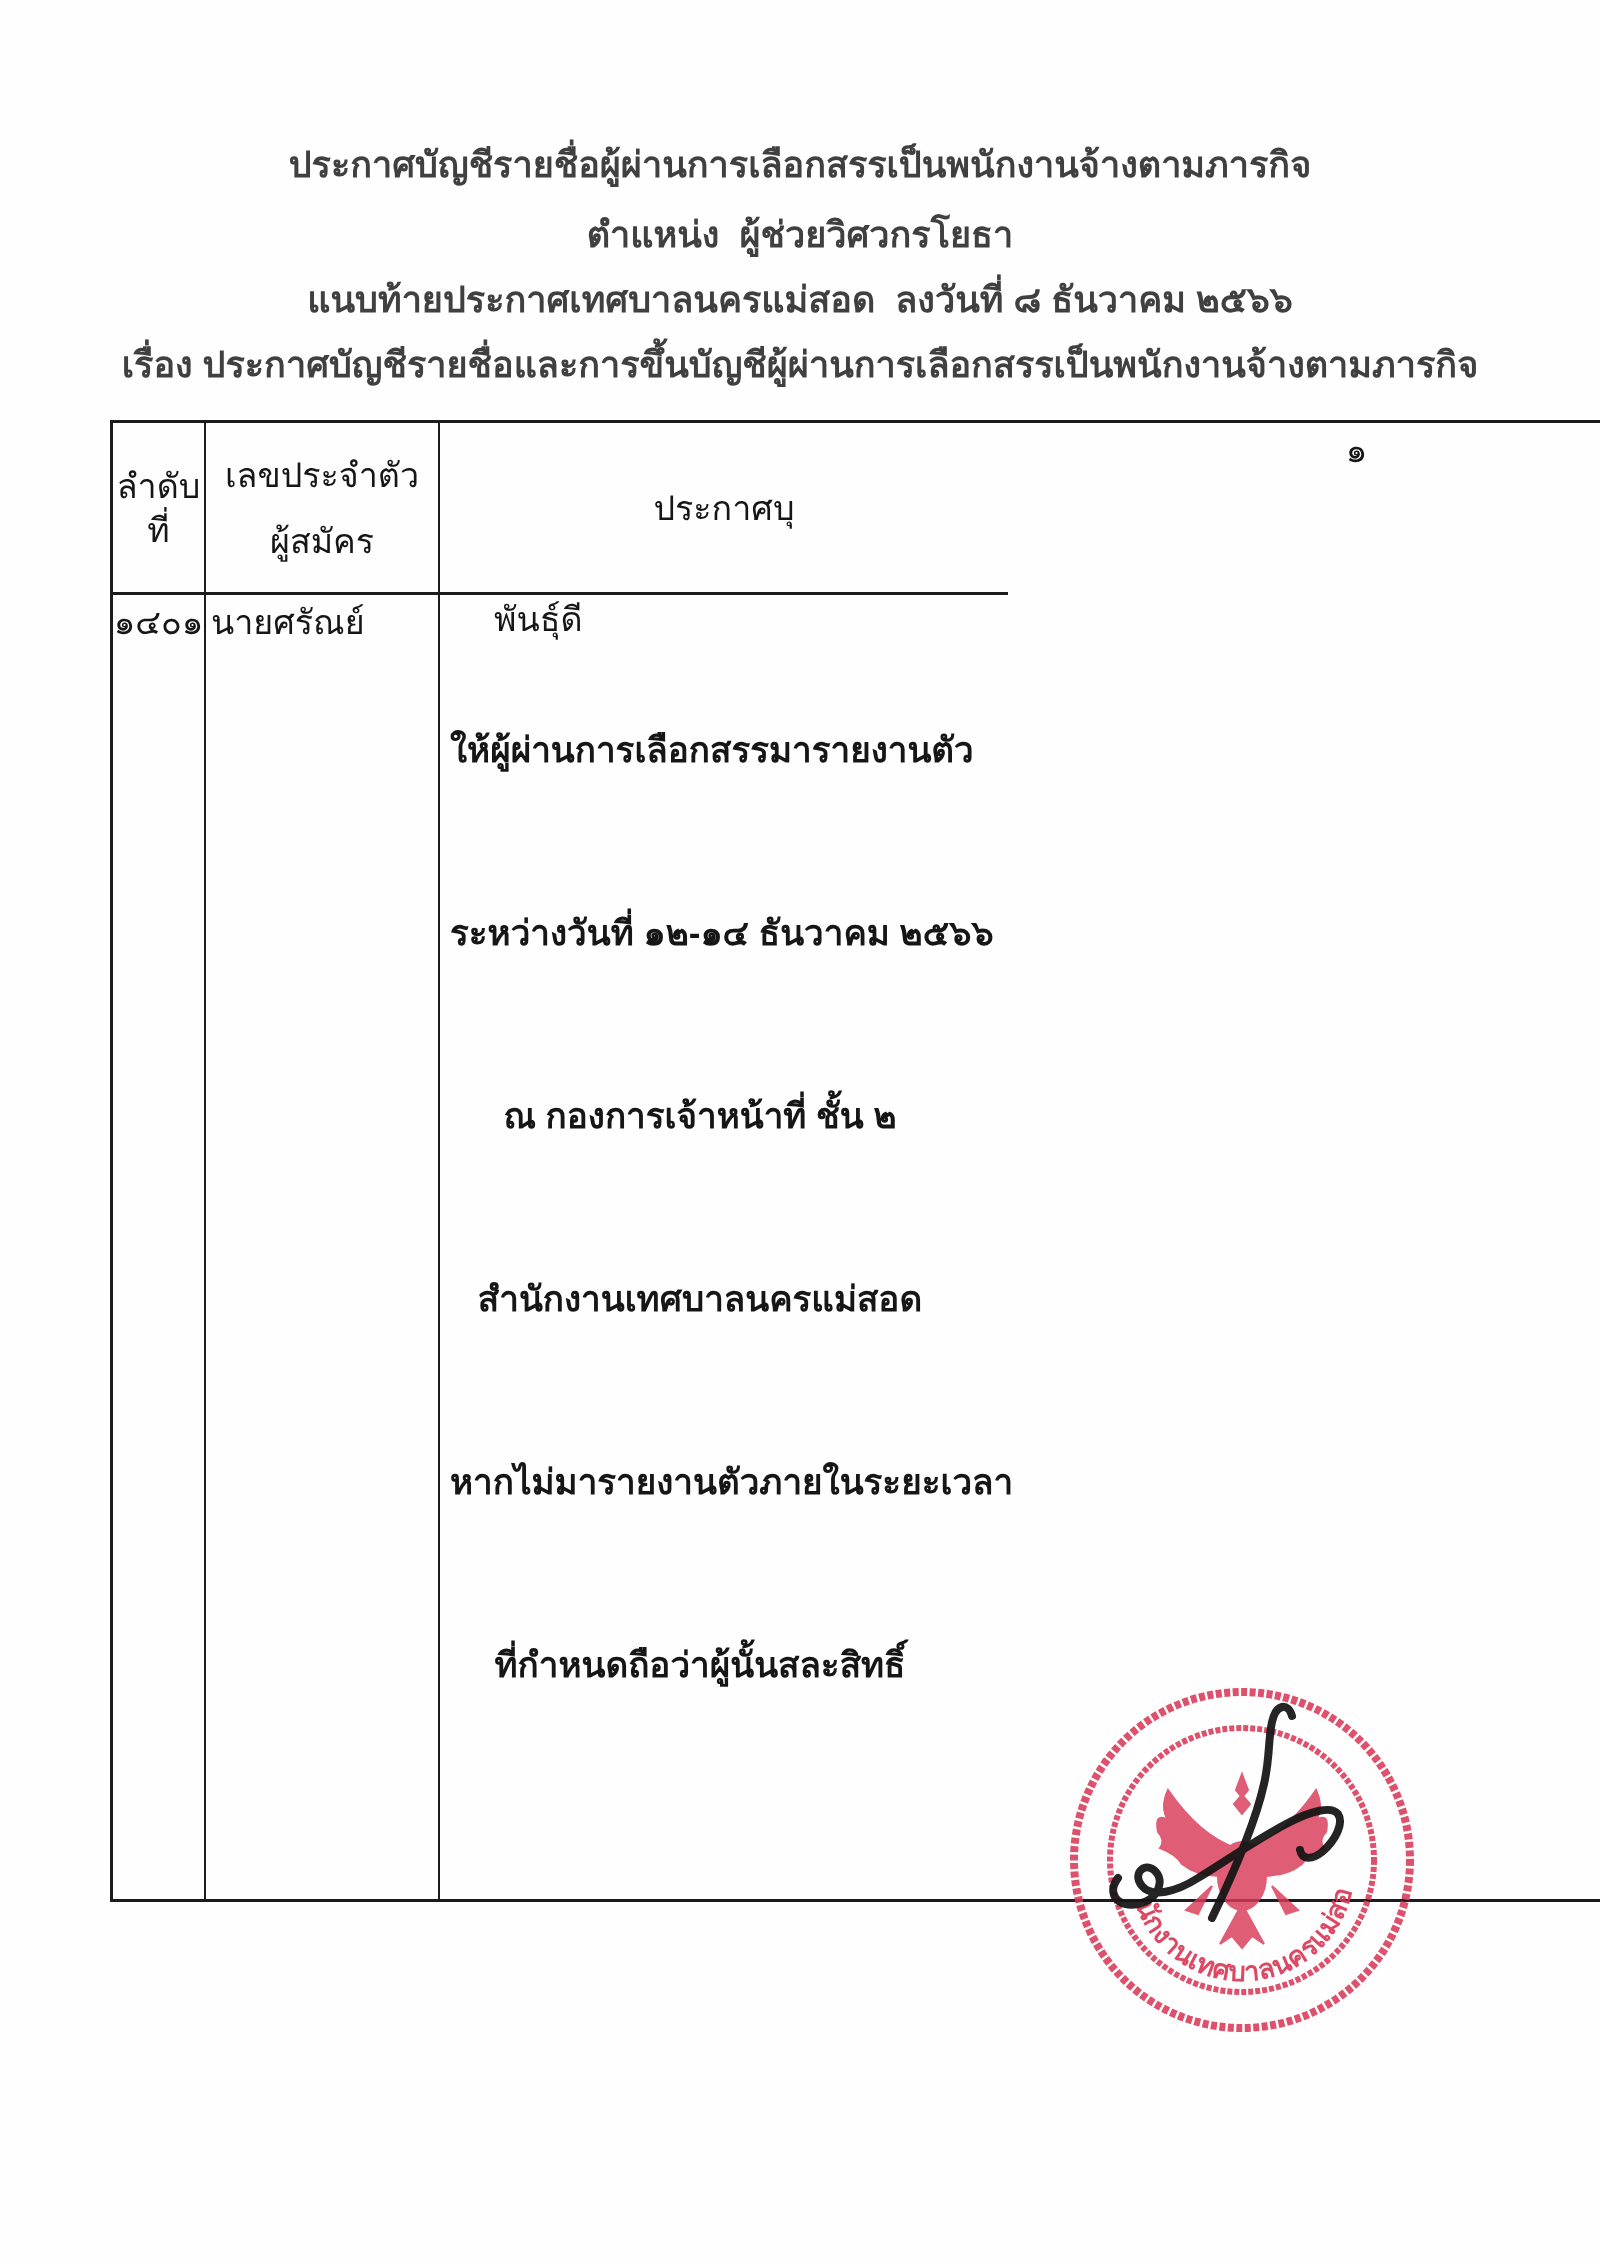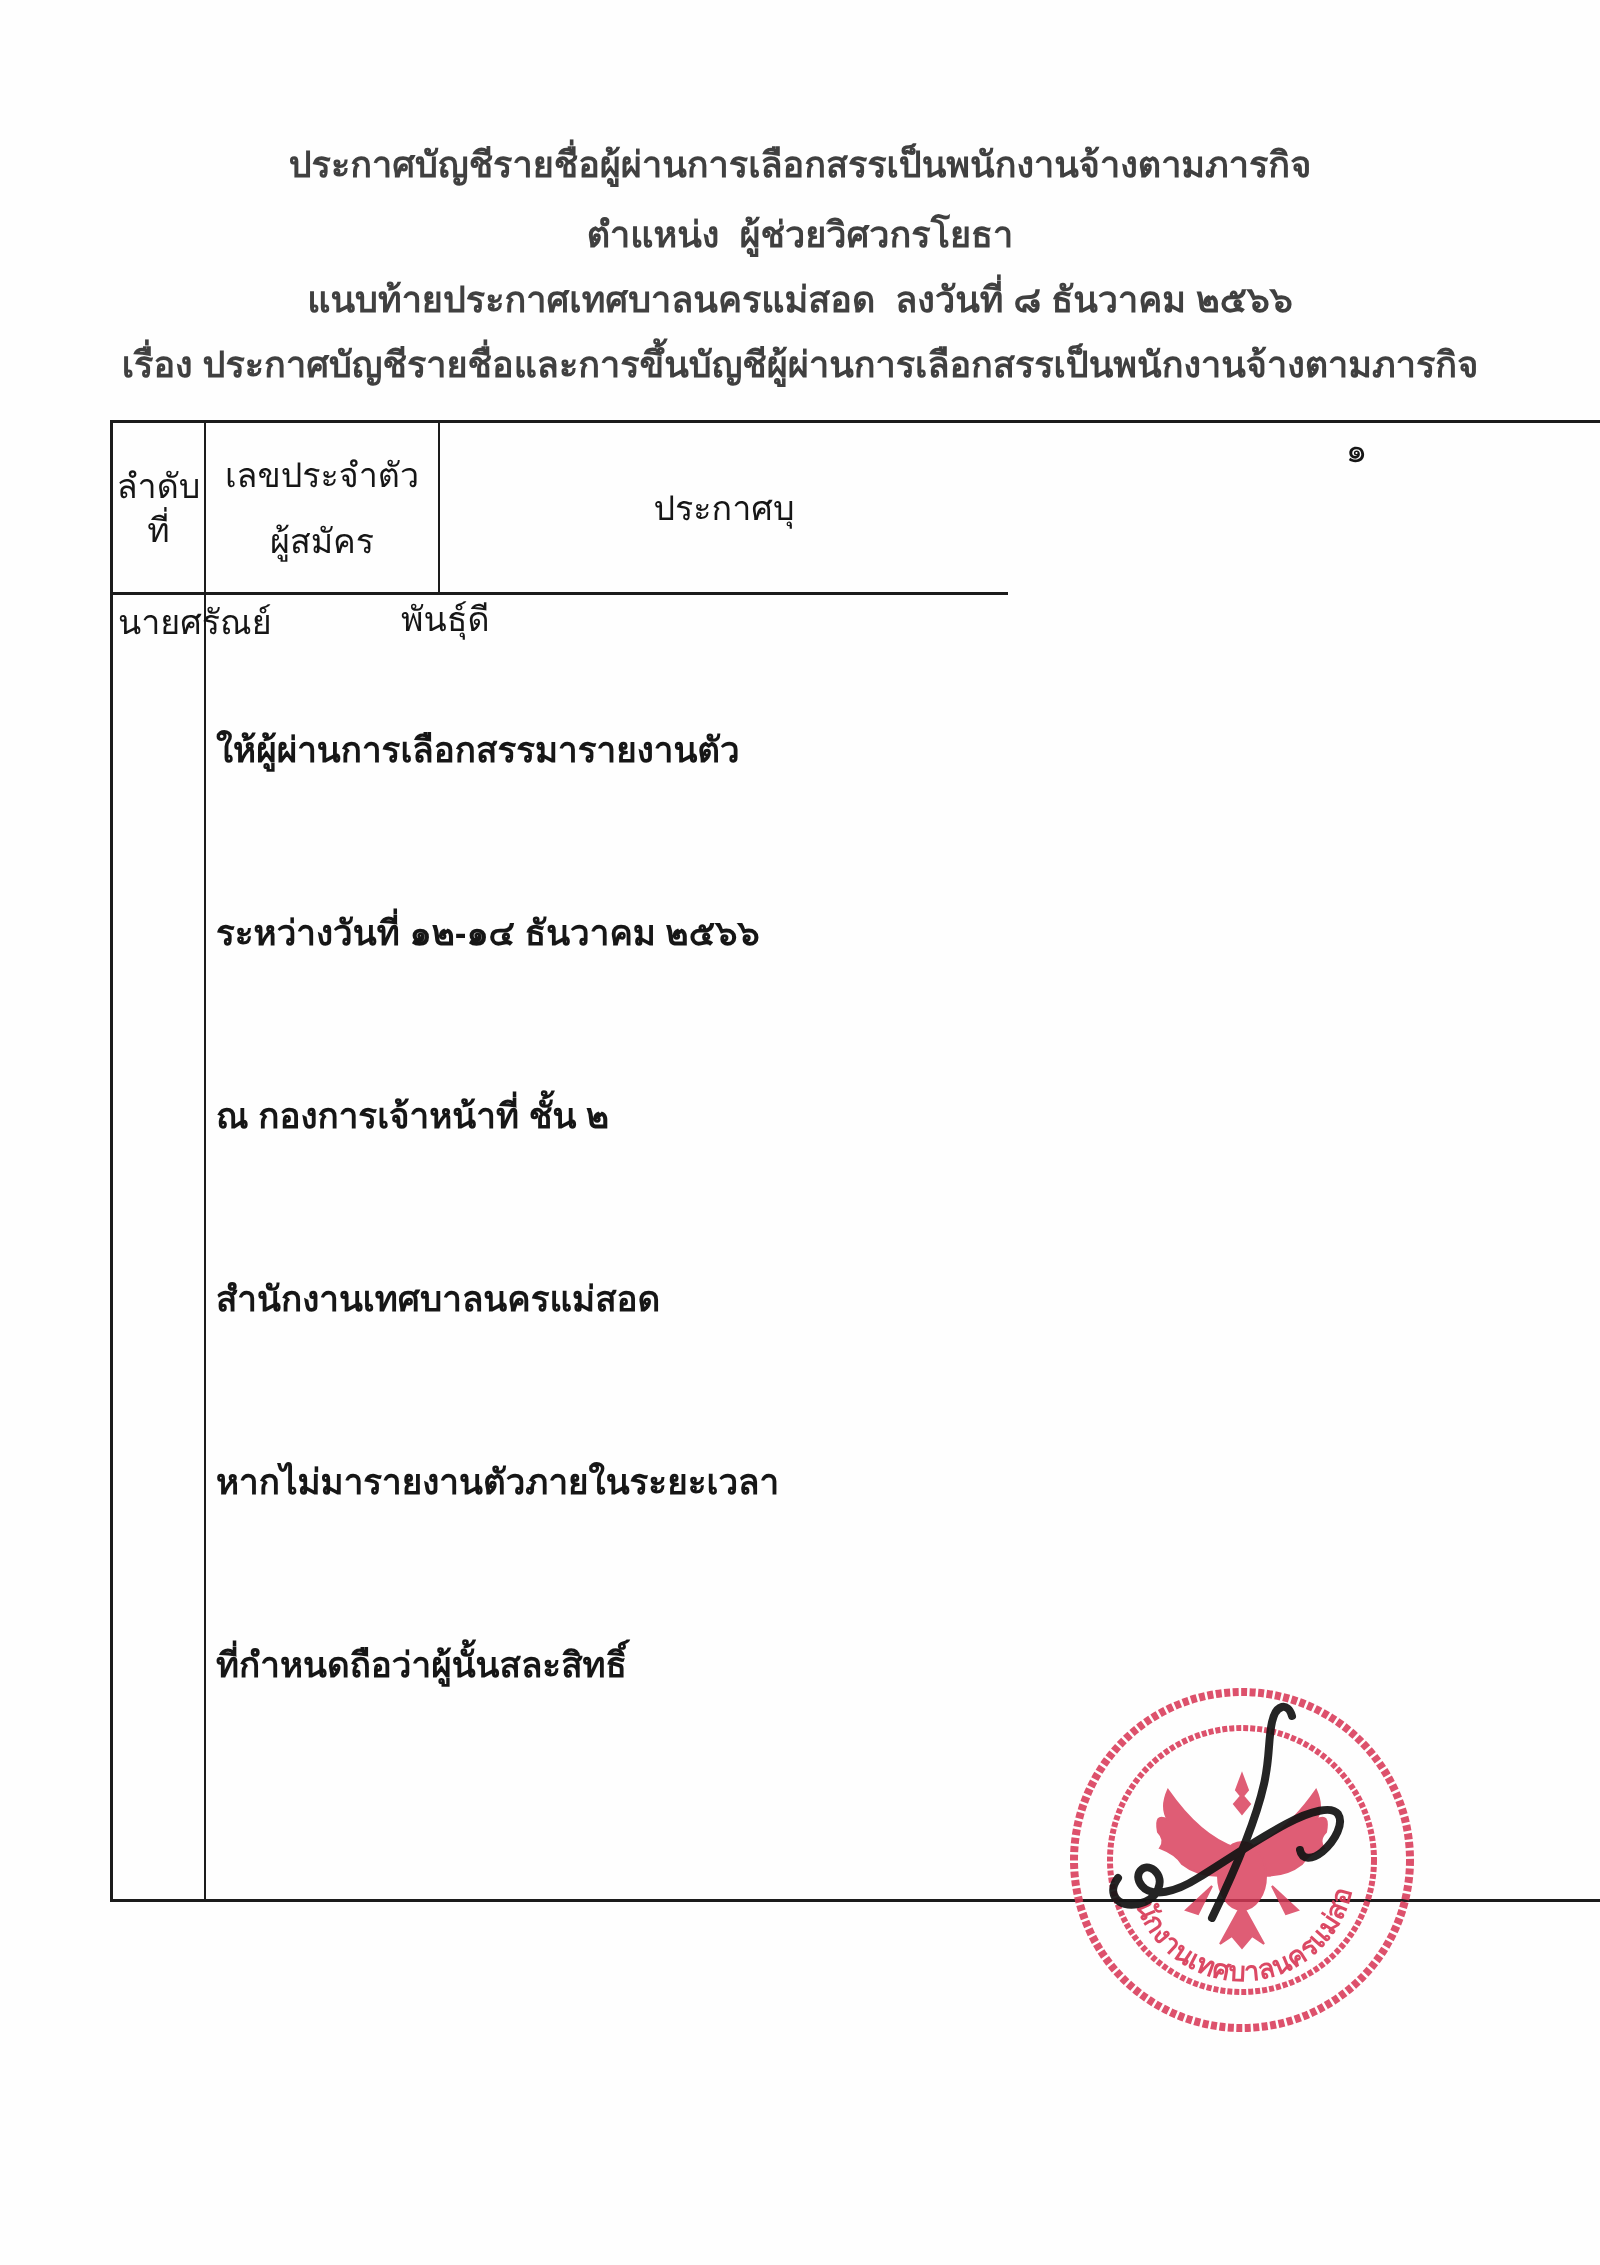--- a/index.html
+++ b/index.html
@@ -65,20 +65,21 @@
   </div>
   <div class="cell hcell">
     <div class="h2line">เลขประจำตัว</div>
     <div class="h2line">ผู้สมัคร</div>
   </div>
   <div class="cell hcell last">
     <div>ประกาศบุ</div>
   </div>
 
   <div class="cell dcell num-cell">๑</div>
+  <div class="cell dcell num-cell">๑๔๐๑</div>
   <div class="cell dcell name-cell">
     <span class="first">นายศรัณย์</span>
     <span class="last-name">พันธุ์ดี</span>
   </div>
   <div class="cell dcell remark-cell last">
     <div>ให้ผู้ผ่านการเลือกสรรมารายงานตัว</div>
     <div>ระหว่างวันที่ ๑๒-๑๔ ธันวาคม ๒๕๖๖</div>
     <div>ณ กองการเจ้าหน้าที่ ชั้น ๒</div>
     <div>สำนักงานเทศบาลนครแม่สอด</div>
     <div>หากไม่มารายงานตัวภายในระยะเวลา</div>

